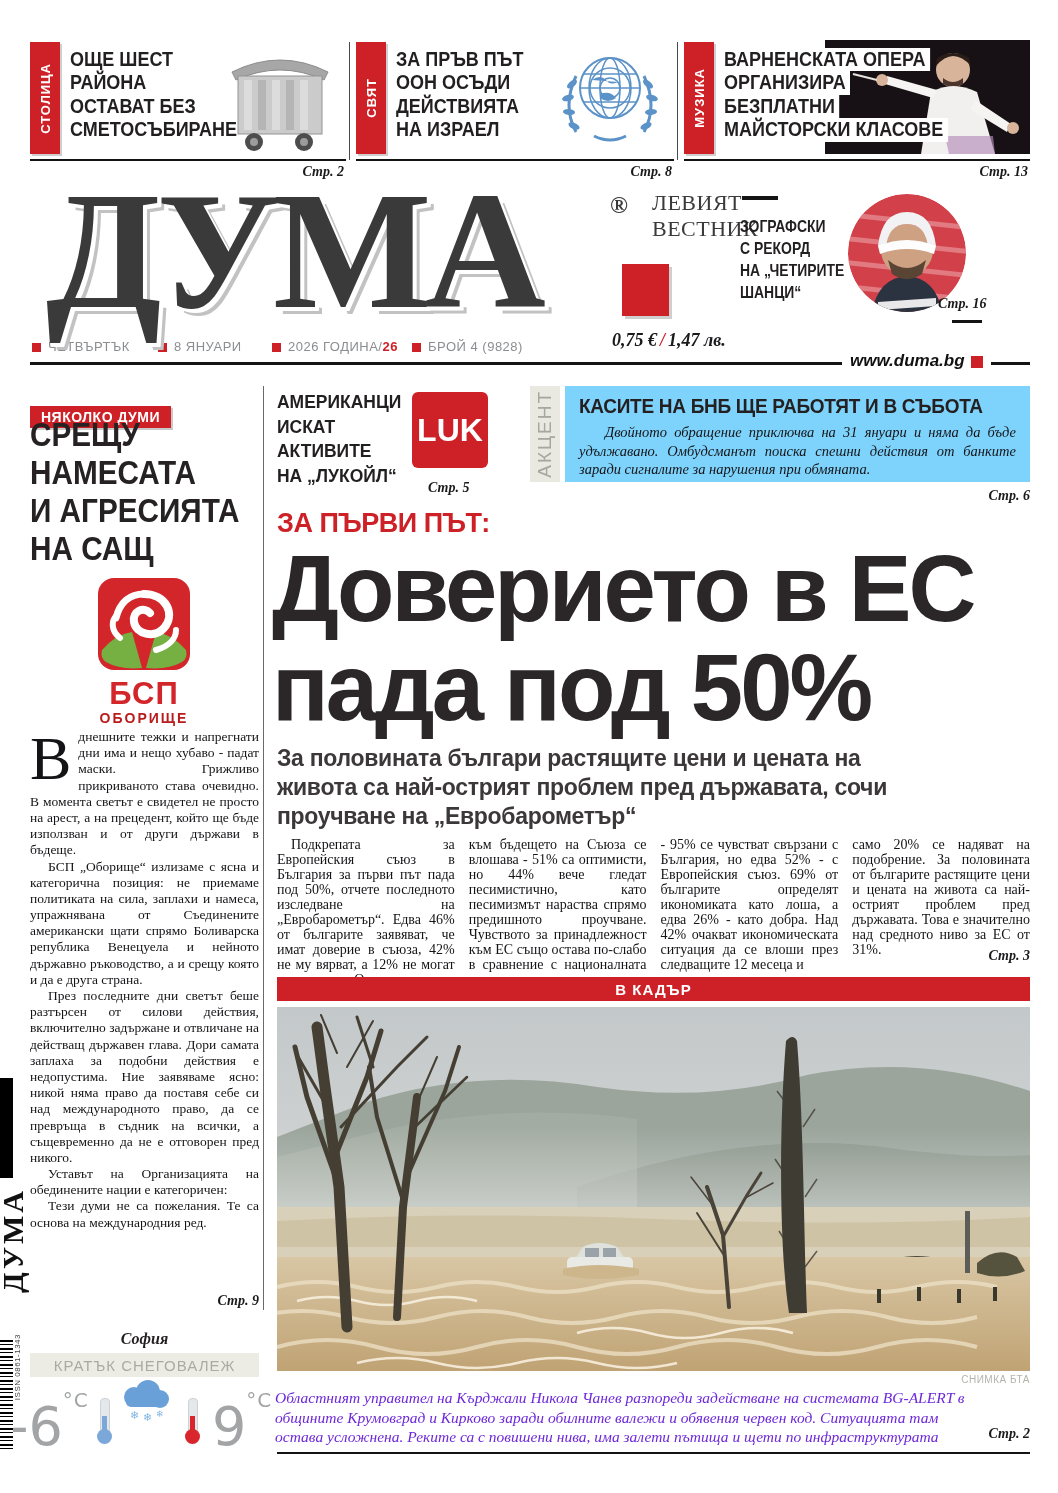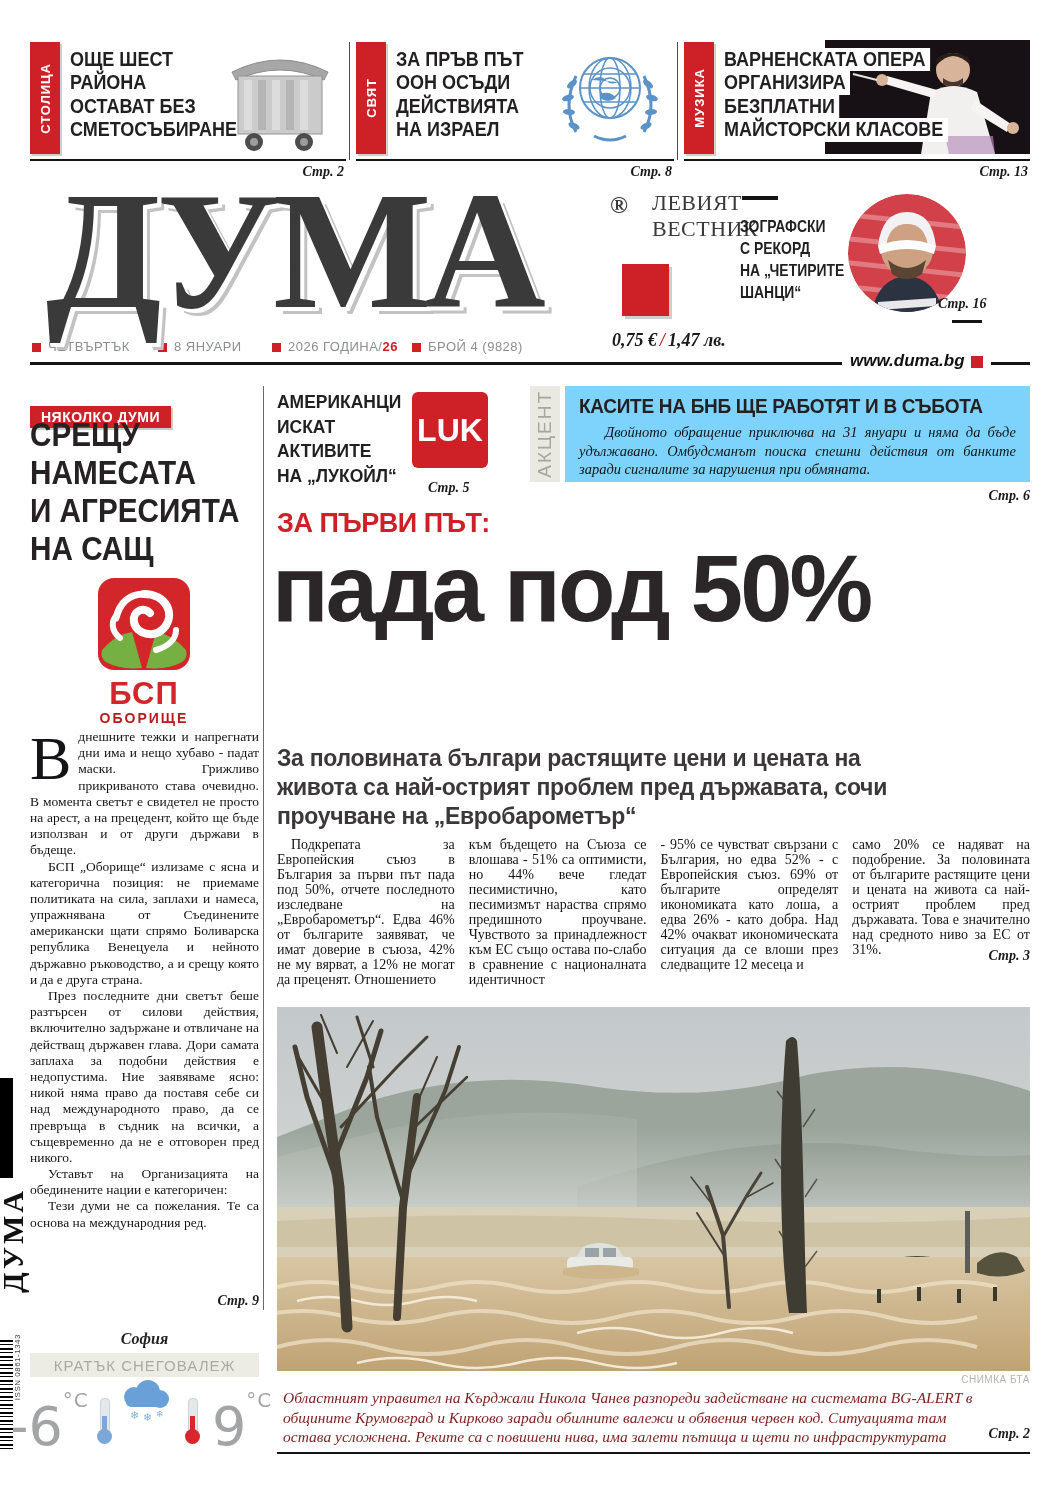--- a/index.html
+++ b/index.html
@@ -124,22 +124,22 @@
   .cols{position:absolute;left:277px;top:838px;width:753px;display:flex;gap:14px;}
   .col{flex:1;font-family:Liberation Serif, serif;font-size:14px;line-height:1.07;text-align:justify;color:#141417;}
   .col.ind{text-indent:14px;}
   .main-page{position:absolute;right:28px;top:948px;}
 
   
   .vkadar{position:absolute;left:277px;top:977px;width:753px;height:24px;background:var(--red);color:#fff;
           display:flex;align-items:center;justify-content:center;font-weight:bold;font-size:15px;letter-spacing:1px;}
   .photo{position:absolute;left:277px;top:1007px;width:753px;height:364px;}
   .credit{position:absolute;right:28px;top:1374px;font-size:10px;color:#b3b3ae;letter-spacing:.5px;}
-  .caption{position:absolute;left:283px;top:1388px;width:690px;font-family:"Liberation Serif",serif;
-           font-style:italic;font-size:15.5px;line-height:1.27;color:#7f1d1d;}
+  .caption{position:absolute;left:275px;top:1388px;width:690px;font-family:"Liberation Serif",serif;
+           font-style:italic;font-size:15.5px;line-height:1.27;color:#6d28d9;}
   .caption-page{position:absolute;right:28px;top:1426px;}
   .bottom-rule{position:absolute;left:277px;top:1452px;width:753px;border-top:2px solid #141414;}
 </style>
 </head>
 <body>
 
 <div class="page">
 
   <div class="teaser t1">
     <div class="tab">
@@ -370,31 +370,33 @@
       <span>АКЦЕНТ</span>
     </div>
   <div class="akcent-box">
     <div class="akcent-h">КАСИТЕ НА БНБ ЩЕ РАБОТЯТ И В СЪБОТА</div>
     <div class="akcent-b">Двойното обращение приключва на 31 януари и няма да бъде удължавано. Омбудсманът поиска спешни действия от банките заради сигналите за нарушения при обмяната.</div>
   </div>
   <div class="akcent-page pgnum">Стр. 6</div>
 
   <div class="kicker">ЗА ПЪРВИ ПЪТ:</div>
   <div class="h1">
+      <div>Доверието в ЕС</div>
       <div>пада под 50%</div>
     </div>
   <div class="subhead">За половината българи растящите цени и цената на живота са най-острият проблем пред държавата, сочи проучване на „Евробарометър“</div>
   <div class="cols">
     <div class="col ind">Подкрепата за Европейския съюз в България за първи път пада под 50%, отчете последното изследване на „Евробарометър“. Едва 46% от българите заявяват, че имат доверие в съюза, 42% не му вярват, а 12% не могат да преценят. Отношението</div>
     <div class="col">към бъдещето на Съюза се влошава - 51% са оптимисти, но 44% вече гледат песимистично, като песимизмът нараства спрямо предишното проучване. Чувството за принадлежност към ЕС също остава по-слабо в сравнение с националната идентичност</div>
     <div class="col">- 95% се чувстват свързани с България, но едва 52% - с Европейския съюз. 69% от българите определят икономиката като лоша, а едва 26% - като добра. Над 42% очакват икономическата ситуация да се влоши през следващите 12 месеца и</div>
     <div class="col">само 20% се надяват на подобрение. За половината от българите растящите цени и цената на живота са най-острият проблем пред държавата. Това е значително над средното ниво за ЕС от 31%.</div>
   </div>
   <div class="main-page pgnum">Стр. 3</div>
 
+  <div class="vkadar">В КАДЪР</div>
   <div class="photo">
     <svg viewBox="0 0 753 364" width="753" height="364">
       <defs>
         <linearGradient id="sky" x1="0" y1="0" x2="0" y2="1">
           <stop offset="0" stop-color="#c3c8ca"></stop>
             <stop offset="1" stop-color="#d2d5d3"></stop>
         </linearGradient>
         <linearGradient id="water" x1="0" y1="0" x2="0" y2="1">
           <stop offset="0" stop-color="#d8c6a4"></stop>
             <stop offset="1" stop-color="#c0a374"></stop>

